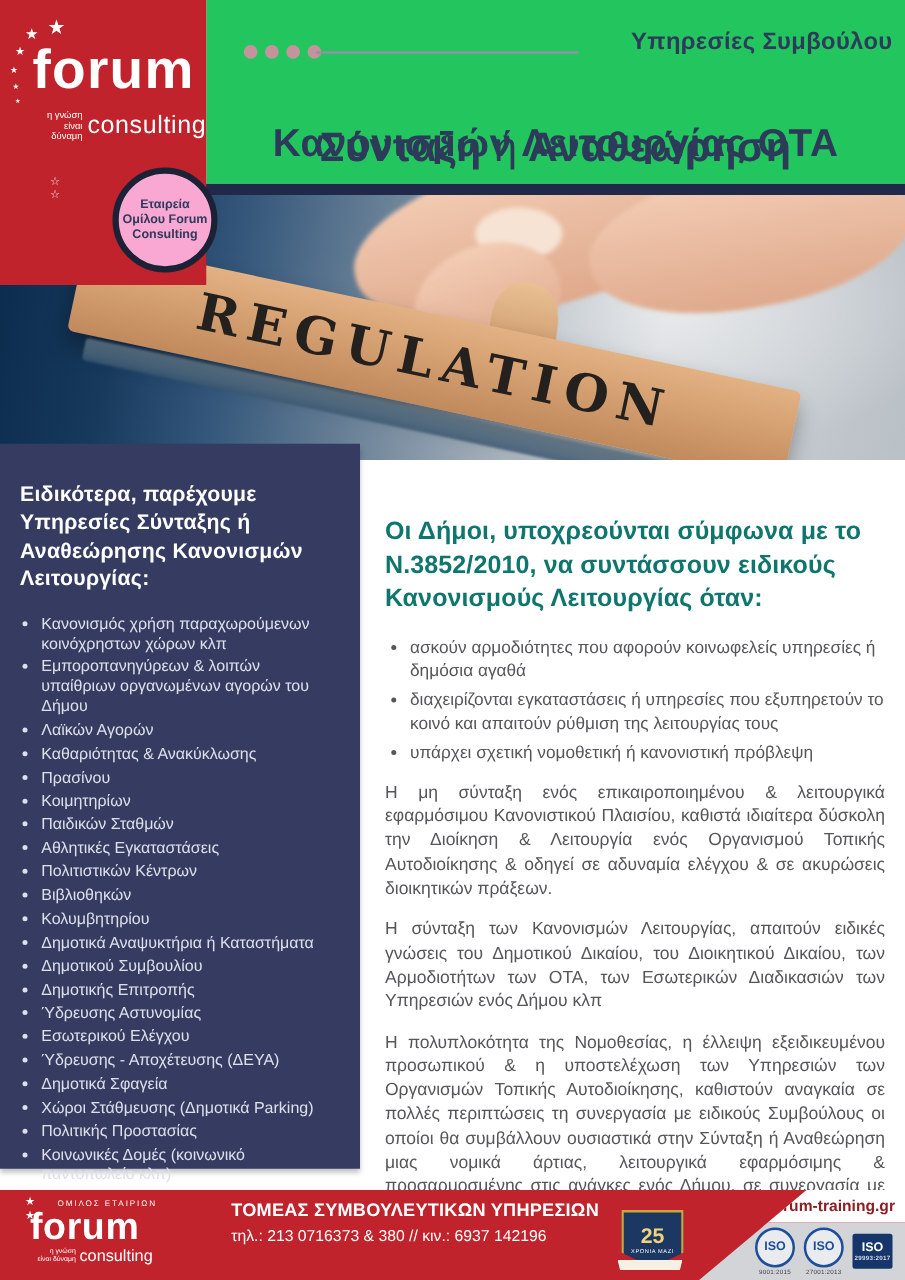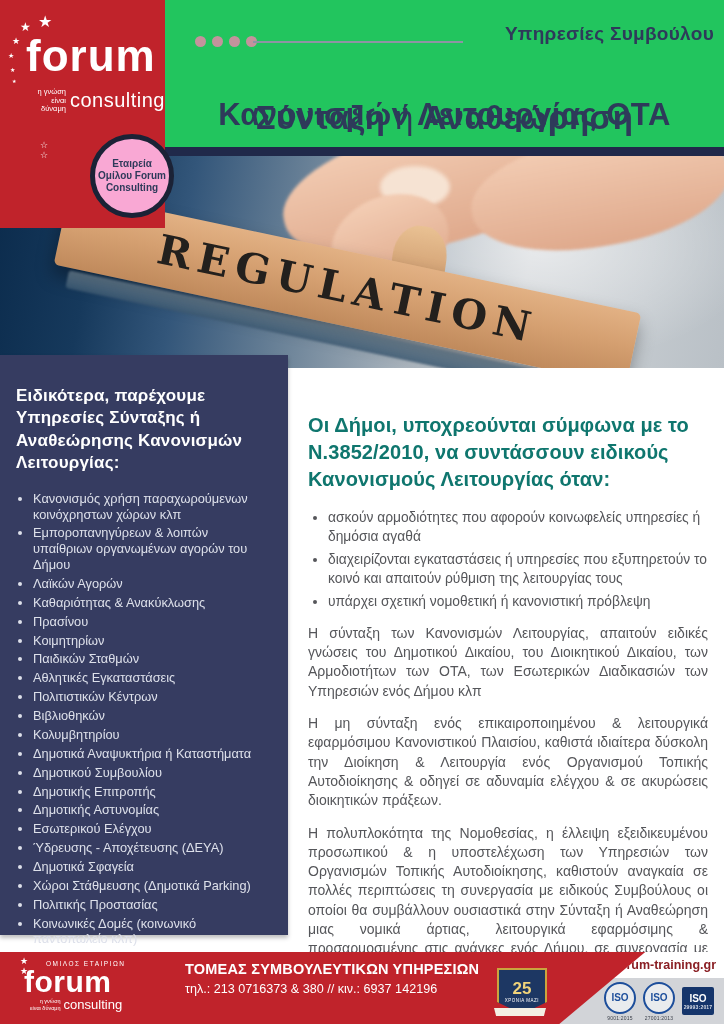--- a/index.html
+++ b/index.html
@@ -174,21 +174,21 @@
       <li>Πρασίνου</li>
       <li>Κοιμητηρίων</li>
       <li>Παιδικών Σταθμών</li>
       <li>Αθλητικές Εγκαταστάσεις</li>
       <li>Πολιτιστικών Κέντρων</li>
       <li>Βιβλιοθηκών</li>
       <li>Κολυμβητηρίου</li>
       <li>Δημοτικά Αναψυκτήρια ή Καταστήματα</li>
       <li>Δημοτικού Συμβουλίου</li>
       <li>Δημοτικής Επιτροπής</li>
-      <li>Δημοτικής Αστυνομίας</li>
+      <li>Ύδρευσης Αστυνομίας</li>
       <li>Εσωτερικού Ελέγχου</li>
       <li>Ύδρευσης - Αποχέτευσης (ΔΕΥΑ)</li>
       <li>Δημοτικά Σφαγεία</li>
       <li>Χώροι Στάθμευσης (Δημοτικά Parking)</li>
       <li>Πολιτικής Προστασίας</li>
       <li>Κοινωνικές Δομές (κοινωνικό παντοπωλείο κλπ)</li>
       <li>ΚΑΠΗ</li>
       <li>Παιδικών Χαρών</li>
       <li>Πάρκο Σκύλων</li>
       <li>Καταφύγιο Ζώων</li>
@@ -196,22 +196,22 @@
 </div>
 
 <div class="abs content">
   <h1>Οι Δήμοι, υποχρεούνται σύμφωνα με το Ν.3852/2010, να συντάσσουν ειδικούς Κανονισμούς Λειτουργίας όταν:</h1>
   <ul>
       <li>ασκούν αρμοδιότητες που αφορούν κοινωφελείς υπηρεσίες ή δημόσια αγαθά</li>
       <li>διαχειρίζονται εγκαταστάσεις ή υπηρεσίες που εξυπηρετούν το κοινό και απαιτούν ρύθμιση της λειτουργίας τους</li>
       <li>υπάρχει σχετική νομοθετική ή κανονιστική πρόβλεψη</li>
     </ul>
   <div>
+      <p>Η μη σύνταξη ενός επικαιροποιημένου &amp; λειτουργικά εφαρμόσιμου Κανονιστικού Πλαισίου, καθιστά ιδιαίτερα δύσκολη την Διοίκηση &amp; Λειτουργία ενός Οργανισμού Τοπικής Αυτοδιοίκησης &amp; οδηγεί σε αδυναμία ελέγχου &amp; σε ακυρώσεις διοικητικών πράξεων.</p>
       <p>Η σύνταξη των Κανονισμών Λειτουργίας, απαιτούν ειδικές γνώσεις του Δημοτικού Δικαίου, του Διοικητικού Δικαίου, των Αρμοδιοτήτων των ΟΤΑ, των Εσωτερικών Διαδικασιών των Υπηρεσιών ενός Δήμου κλπ</p>
-      <p>Η μη σύνταξη ενός επικαιροποιημένου &amp; λειτουργικά εφαρμόσιμου Κανονιστικού Πλαισίου, καθιστά ιδιαίτερα δύσκολη την Διοίκηση &amp; Λειτουργία ενός Οργανισμού Τοπικής Αυτοδιοίκησης &amp; οδηγεί σε αδυναμία ελέγχου &amp; σε ακυρώσεις διοικητικών πράξεων.</p>
       <p>Η πολυπλοκότητα της Νομοθεσίας, η έλλειψη εξειδικευμένου προσωπικού &amp; η υποστελέχωση των Υπηρεσιών των Οργανισμών Τοπικής Αυτοδιοίκησης, καθιστούν αναγκαία σε πολλές περιπτώσεις τη συνεργασία με ειδικούς Συμβούλους οι οποίοι θα συμβάλλουν ουσιαστικά στην Σύνταξη ή Αναθεώρηση μιας νομικά άρτιας, λειτουργικά εφαρμόσιμης &amp; προσαρμοσμένης στις ανάγκες ενός Δήμου, σε συνεργασία με τις Αρμόδιες Υπηρεσίες.</p>
       <p>Η Forum Consulting, διαθέτει ειδική ομάδα Τεχνοκρατών &amp; Νομικών Συμβούλων, έχοντας ολοκληρώσει μεγάλο αριθμό έργων Σύνταξης ή Αναθεώρησης Κανονισμών Λειτουργίας Οργανισμών Τοπικής Αυτοδιοίκησης.</p>
     </div>
 </div>
 
 <div class="abs footer">
   <div class="abs f-logo">
     <div class="f-stars">★<br>★</div>
     <div class="f-logo-top">ΟΜΙΛΟΣ ΕΤΑΙΡΙΩΝ</div>
     <div class="f-logo-brand">forum</div>

